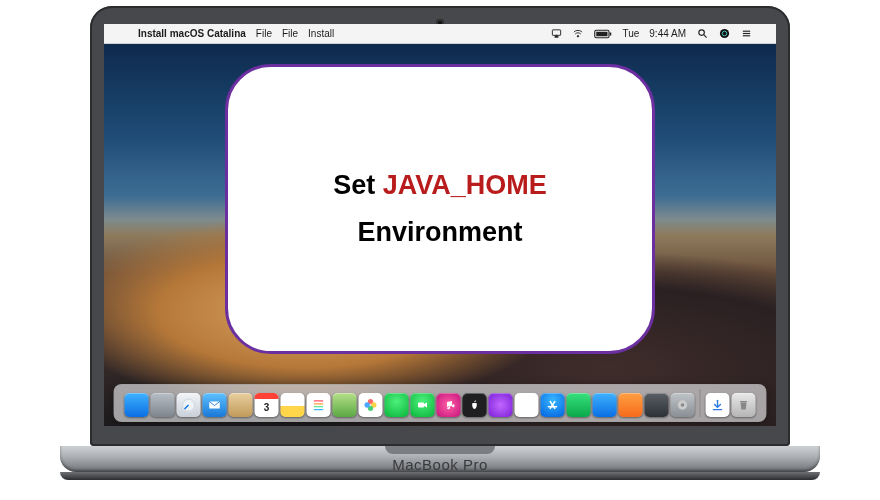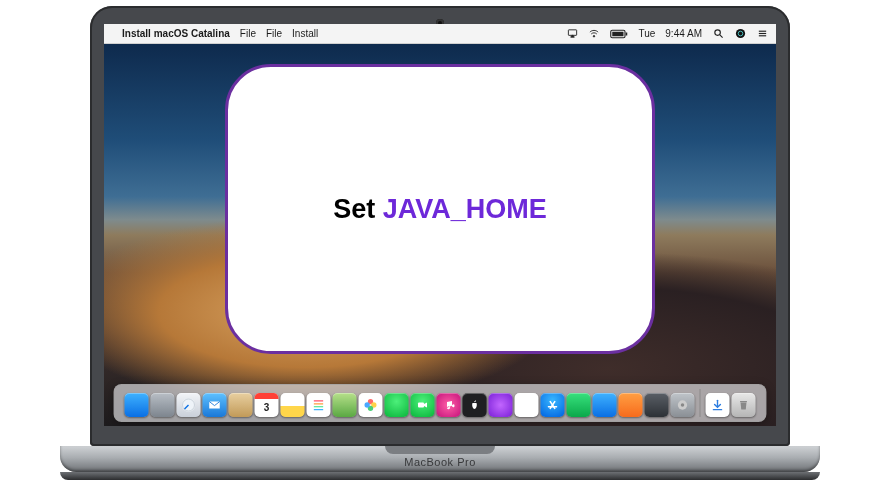--- a/index.html
+++ b/index.html
@@ -20,21 +20,21 @@
       box-shadow:0 0 0 2px #333 inset;
     }
     .screen {
       position:absolute; left:44px; top:24px; width:672px; height:402px;
       background:#000; overflow:hidden;
     }
 
     
     .menubar {
       height:20px; background:#f4f4f4; display:flex; align-items:center;
-      font-size:10px; color:#1c1c1c; padding:0 8px; gap:10px; border-bottom:1px solid #d0d0d0;
+      font-size:10px; color:#1c1c1c; padding:0 24px; gap:10px; border-bottom:1px solid #d0d0d0;
     }
     .menubar .apple-logo { font-size:12px; }
     .menubar .app-bold { font-weight:600; }
     .menubar .spacer { flex:1; }
     .menubar .statusicon { display:inline-flex; align-items:center; justify-content:center; width:12px; }
 
     
     .desktop {
       position:relative; width:100%; height:calc(100% - 20px);
       background:
@@ -45,21 +45,21 @@
     }
 
     
     .card {
       position:absolute; left:50%; top:20px; transform:translateX(-50%);
       width:430px; height:290px; background:#fff; border:3px solid #6b2fa0;
       border-radius:46px; display:flex; flex-direction:column; align-items:center; justify-content:center;
       gap:16px; padding:14px 28px;
     }
     .card .line { font-size:27px; font-weight:800; color:#000; white-space:nowrap; font-family:Arial,Helvetica,sans-serif; }
-    .card .em { color:#6d28d9; }
+    .card .em { color:#b91c1c; }
 
     
     .dock-wrap {
       position:absolute; left:50%; bottom:4px; transform:translateX(-50%);
     }
     .dock {
       display:flex; align-items:flex-end; gap:2px; padding:4px 10px;
       background:rgba(233,233,236,0.65); border:1px solid rgba(160,160,160,0.7);
       border-radius:8px; backdrop-filter:blur(4px);
       box-shadow:0 2px 8px rgba(0,0,0,0.35);
@@ -102,21 +102,21 @@
       background:linear-gradient(180deg,#cfd2d5 0%,#a9adb1 45%,#6d7074 100%);
       border-radius:0 0 16px 16px;
       box-shadow:inset 0 -2px 3px rgba(0,0,0,0.4);
     }
     .notch {
       position:absolute; left:50%; top:446px; transform:translateX(-50%);
       width:110px; height:8px; background:#7b7e82; border-radius:0 0 10px 10px;
     }
     .brand {
       position:absolute; left:50%; top:456px; transform:translateX(-50%);
-      font-size:11px; letter-spacing:0.5px; color:#38393b;
+      font-size:15px; letter-spacing:0.5px; color:#38393b;
     }
     .foot {
       position:absolute; left:0; right:0; top:472px; height:8px;
       background:linear-gradient(180deg,#6d7074,#2c2d2f);
       border-radius:0 0 22px 22px;
     }
   </style>
 </head>
 <body>
 
@@ -176,20 +176,21 @@
           </svg>
       </span>
     </div>
 
     <div class="desktop">
 
       <div class="card">
         <div class="line">
           <span>Set </span><span class="em">JAVA_HOME</span>
         </div>
+        <div class="line">Environment</div>
       </div>
 
       <div class="dock-wrap">
         <div class="dock">
           <div class="app finder"></div>
           <div class="app launchpad"></div>
           <div class="app safari">
             <svg width="16" height="16" viewBox="0 0 24 24">
                 <circle cx="12" cy="12" r="10" fill="#eef3f8"></circle>
                 <circle cx="12" cy="12" r="9" fill="none" stroke="#b9c2cc" stroke-width="1"></circle>

